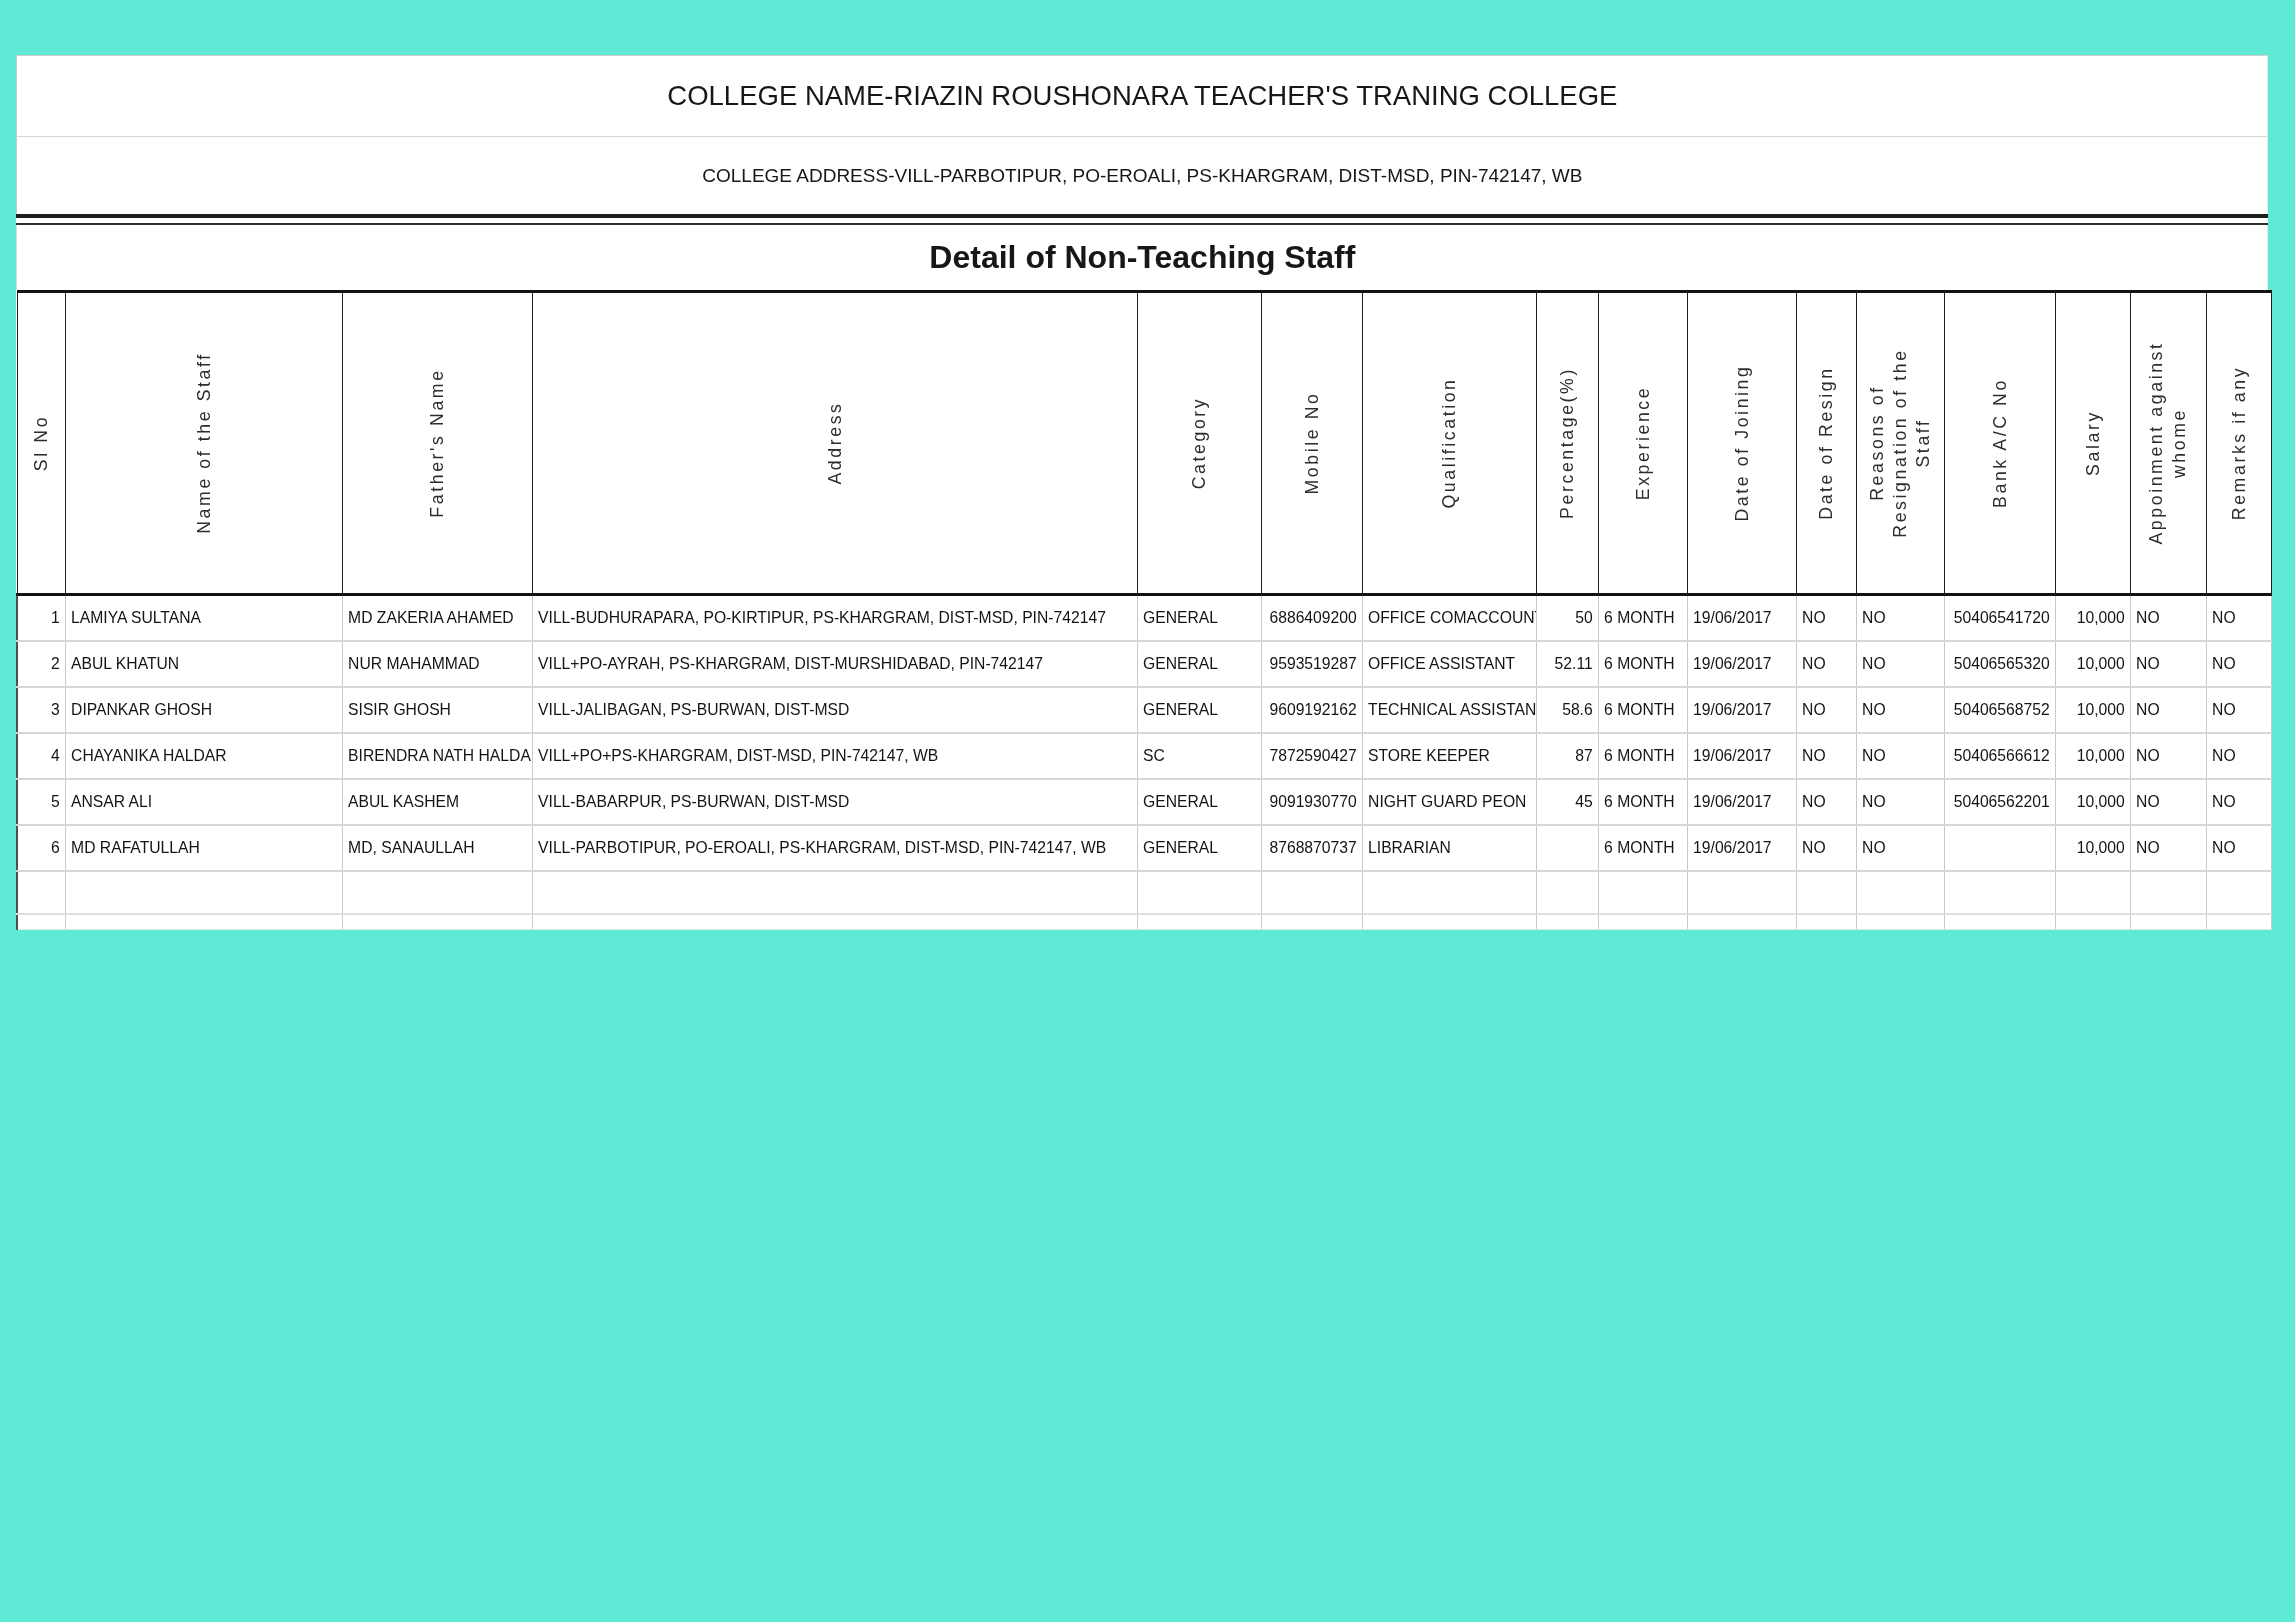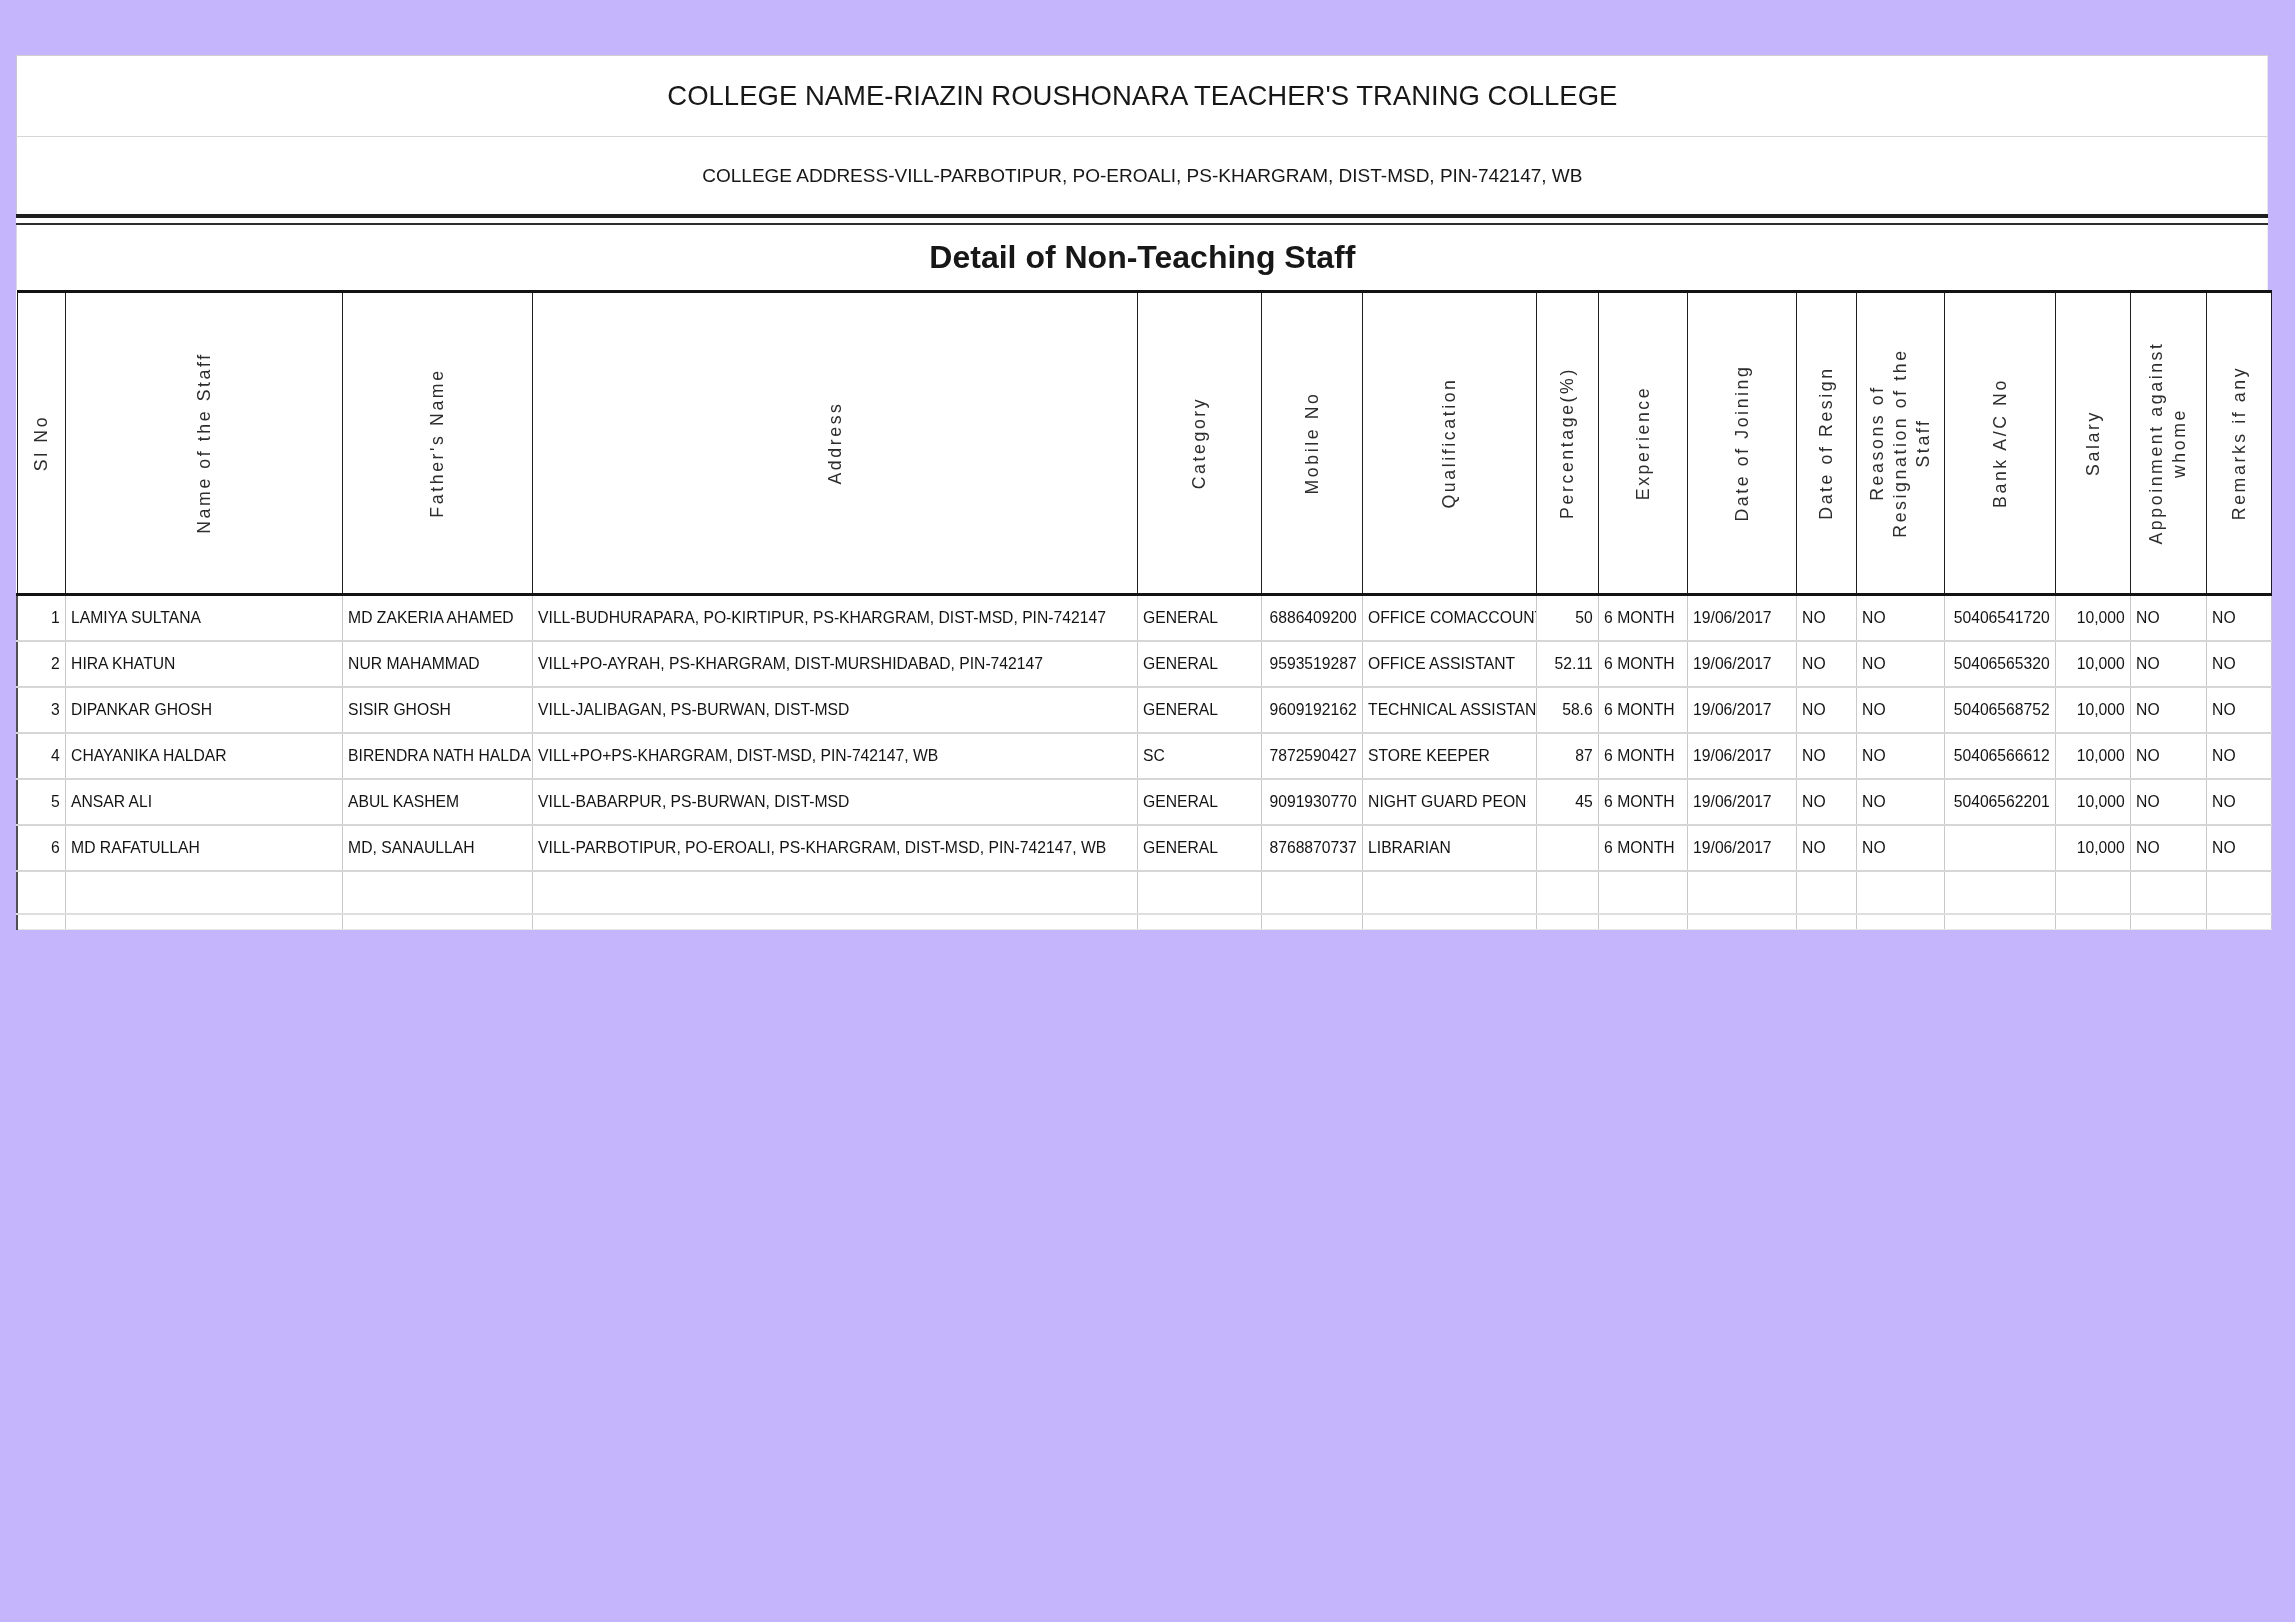--- a/index.html
+++ b/index.html
@@ -1,16 +1,16 @@
 <!DOCTYPE html>
 <html style="font-size:10.5px"><head>
 <meta charset="utf-8">
 <style>
   html,body{margin:0;padding:0;background:#ffffff;}
-  .canvas{position:relative;width:2295px;height:1623px;background:#c4b5fd;overflow:hidden;
+  .canvas{position:relative;width:2295px;height:1623px;background:#5eead4;overflow:hidden;
           font-family:"Liberation Sans", sans-serif;color:#171717;}
   .sheet{position:absolute;left:16.4px;top:55px;width:2252px;background:#ffffff;}
   .band{display:flex;align-items:center;justify-content:center;background:#ffffff;}
   .title-band{height:80px;font-size:27.5px;border-top:1.3px solid #cfcfcf;border-left:1.3px solid #c9c9c9;border-right:1.3px solid #e6e6e6;}
   .subtitle-band{height:77px;font-size:19px;border-top:1.3px solid #d6d6d6;border-left:1.3px solid #c9c9c9;border-right:1.3px solid #e6e6e6;}
   .double-rule{height:4.6px;border-top:4.6px solid #1e1e1e;border-bottom:2.6px solid #2e2e2e;background:#ffffff;}
   .section-band{height:65px;font-size:32px;font-weight:700;border-left:1.3px solid #d9d9d9;border-right:1.3px solid #eeeeee;}
   table{width:2252px;border-collapse:collapse;table-layout:fixed;background:#ffffff;}
   thead th{height:298px;position:relative;background:#ffffff;font-weight:400;
            border-top:3.9px solid #131313;border-bottom:3.9px solid #131313;
@@ -126,21 +126,21 @@
             <td class="align-left">19/06/2017</td>
             <td class="align-left">NO</td>
             <td class="align-left">NO</td>
             <td class="align-right">50406541720</td>
             <td class="align-right">10,000</td>
             <td class="align-left">NO</td>
             <td class="align-left">NO</td>
           </tr>
           <tr>
             <td class="align-right">2</td>
-            <td class="align-left">HIRA KHATUN</td>
+            <td class="align-left">ABUL KHATUN</td>
             <td class="align-left">NUR MAHAMMAD</td>
             <td class="align-left">VILL+PO-AYRAH, PS-KHARGRAM, DIST-MURSHIDABAD, PIN-742147</td>
             <td class="align-left">GENERAL</td>
             <td class="align-right">9593519287</td>
             <td class="align-left">OFFICE ASSISTANT</td>
             <td class="align-right">52.11</td>
             <td class="align-left">6 MONTH</td>
             <td class="align-left">19/06/2017</td>
             <td class="align-left">NO</td>
             <td class="align-left">NO</td>

